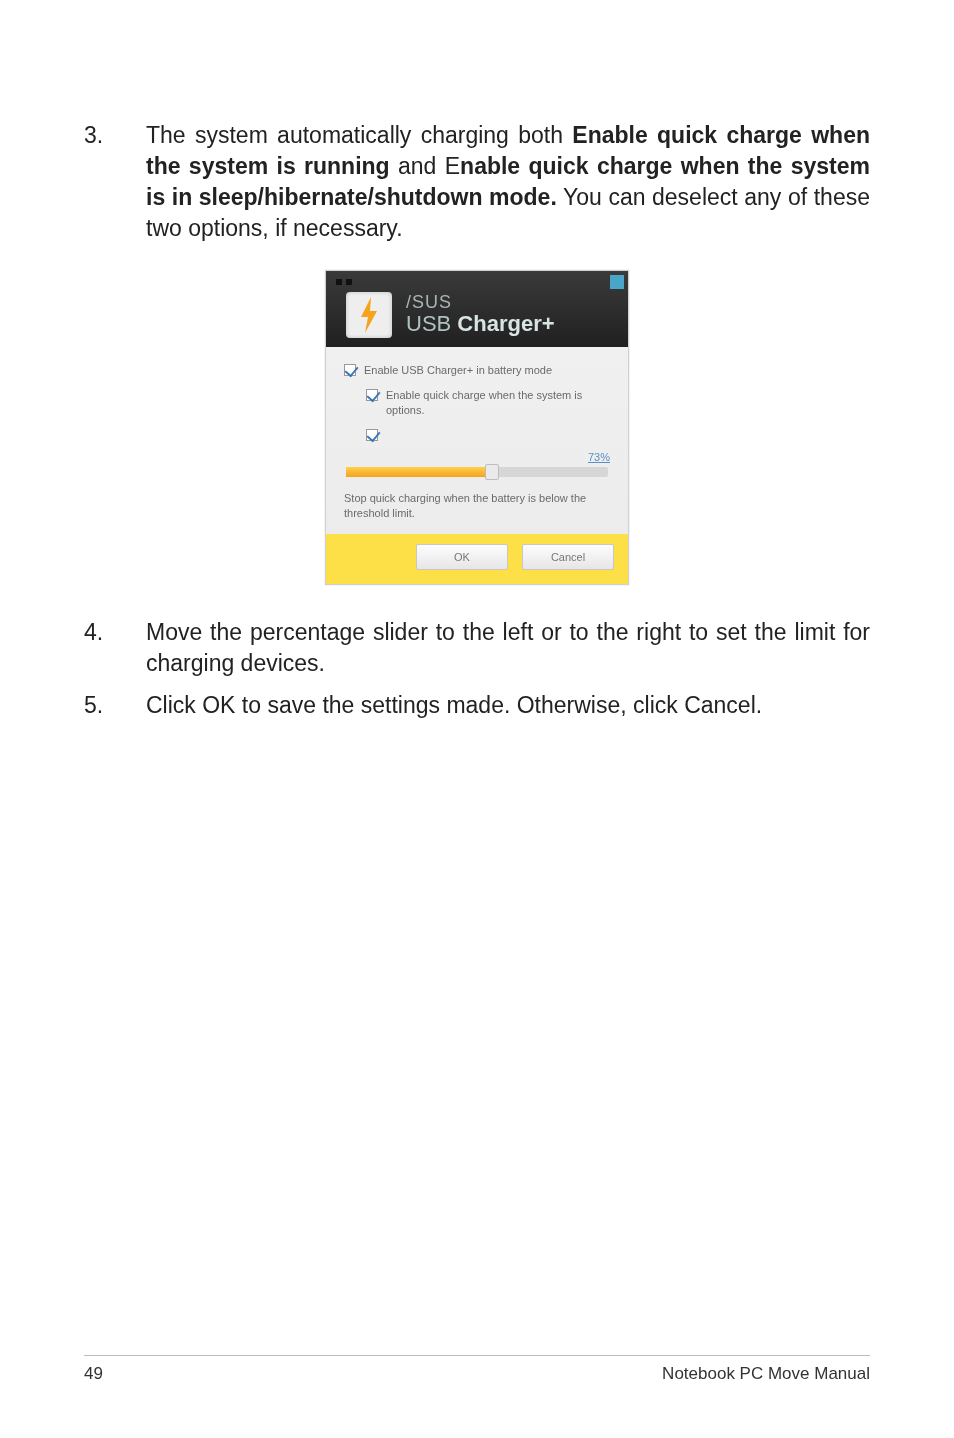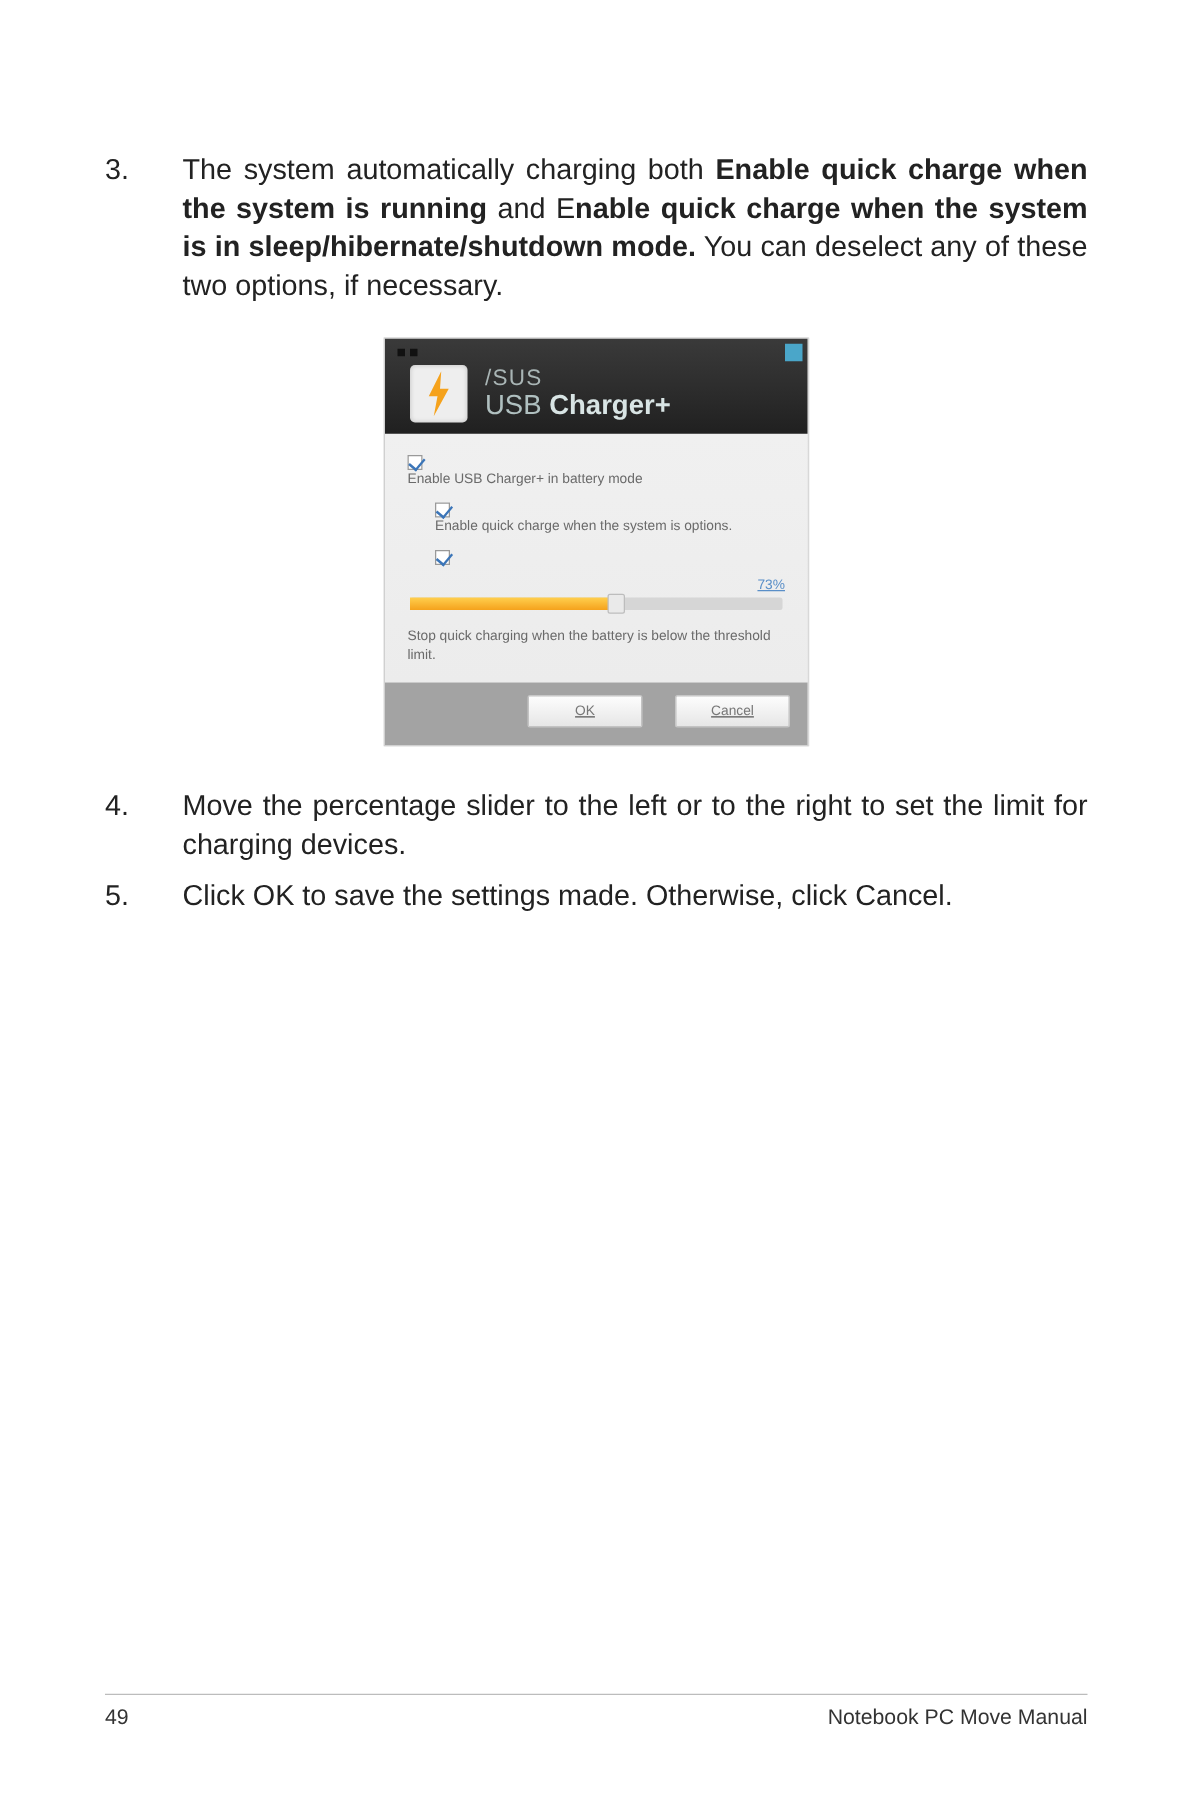--- a/index.html
+++ b/index.html
@@ -12,21 +12,21 @@
   }
   ol.main { list-style: none; }
   .step { display: flex; margin-bottom: 10px; }
   .step-num { width: 62px; flex: 0 0 62px; font-size: 23px; line-height: 1.35; }
   .step-body { flex: 1; font-size: 23px; line-height: 1.35; text-align: justify; }
   .step-body .b { font-weight: 700; }
 
   
   .dialog-wrap { width: 100%; display: flex; justify-content: center; margin: 26px 0 32px 0; }
   .dialog {
-    width: 340px;
+    width: 304px;
     background: #f6f6f6;
     border: 1px solid #d0d0d0;
     box-shadow: 0 0 1px rgba(0,0,0,.25);
     font-size: 11px;
     color: #555;
   }
   .dlg-header {
     height: 76px;
     background: linear-gradient(#3a3a3a, #2b2b2b 60%, #202020);
     display: flex;
@@ -45,21 +45,21 @@
   }
   .dlg-icon svg { width: 24px; height: 36px; }
   .dlg-title-block { margin-top: 8px; }
   .dlg-brand { font-size: 18px; color: #a9b5b5; letter-spacing: 1px; font-weight: 300; }
   .dlg-title { font-size: 22px; color: #b0c0c0; line-height: 1; }
   .dlg-title .lt { font-weight: 300; margin-top: 24px; }
   .dlg-title .bd { font-weight: 700; color: #d8e4e4; margin-top: 40px; }
   .dlg-close { position:absolute; top:4px; right:4px; width:14px; height:14px; background:#4aa6c9; }
 
   .dlg-body { padding: 16px 18px 10px 18px; background: linear-gradient(#f0f0f0,#ececec); }
-  .chk-row { display: flex; align-items: flex-start; margin-bottom: 10px; line-height: 1.35; flex-direction: column; }
+  .chk-row { display: flex; align-items: flex-start; margin-bottom: 10px; line-height: 1.35; }
   .chk-row.sub { padding-left: 22px; }
   .chk {
     width: 12px; height: 12px; flex: 0 0 12px; margin-right: 8px; margin-top: 1px;
     border: 1px solid #999; background: #fff; position: relative;
   }
   .chk.on::after {
     content:""; position:absolute; left:2px; top:-1px; width:7px; height:10px;
     border-right:2px solid #3b75b8; border-bottom:2px solid #3b75b8;
     transform: rotate(40deg) scaleX(.9);
   }
@@ -75,23 +75,22 @@
     background: linear-gradient(#ffcf4e,#f5a21c);
   }
   .slider-thumb {
     position:absolute; top:-3px; left:53%; width:14px; height:16px;
     background:#eaeaea; border:1px solid #bdbdbd; border-radius:2px;
   }
   .slider-desc { color:#6a6a6a; line-height:1.35; margin-bottom: 4px; text-align:left; }
 
   .dlg-footer {
     padding: 10px 14px 14px 14px;
-    display:flex; justify-content:flex-end; gap:26px;
-    background:#a3a3a3;
-    text-decoration:underline;
+    display:flex; justify-content:flex-end; gap:14px;
+    background:#fde047;
   }
   .dlg-btn {
     width: 92px; height: 26px;
     background: linear-gradient(#fdfdfd,#e6e6e6);
     border: 1px solid #c7c7c7; border-radius: 2px;
     font-size: 11px; color:#777;
     display:flex; align-items:center; justify-content:center;
   }
 
   

